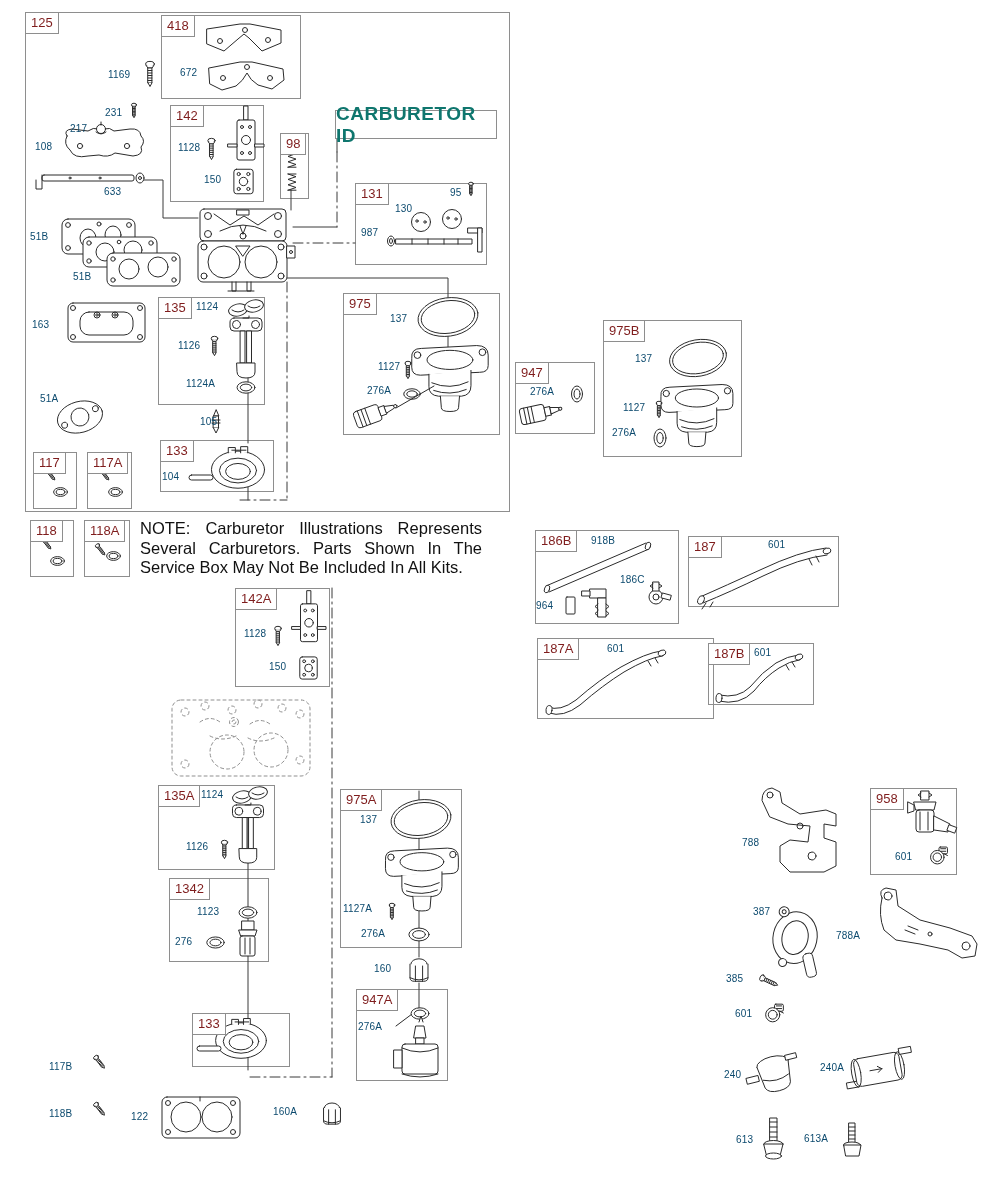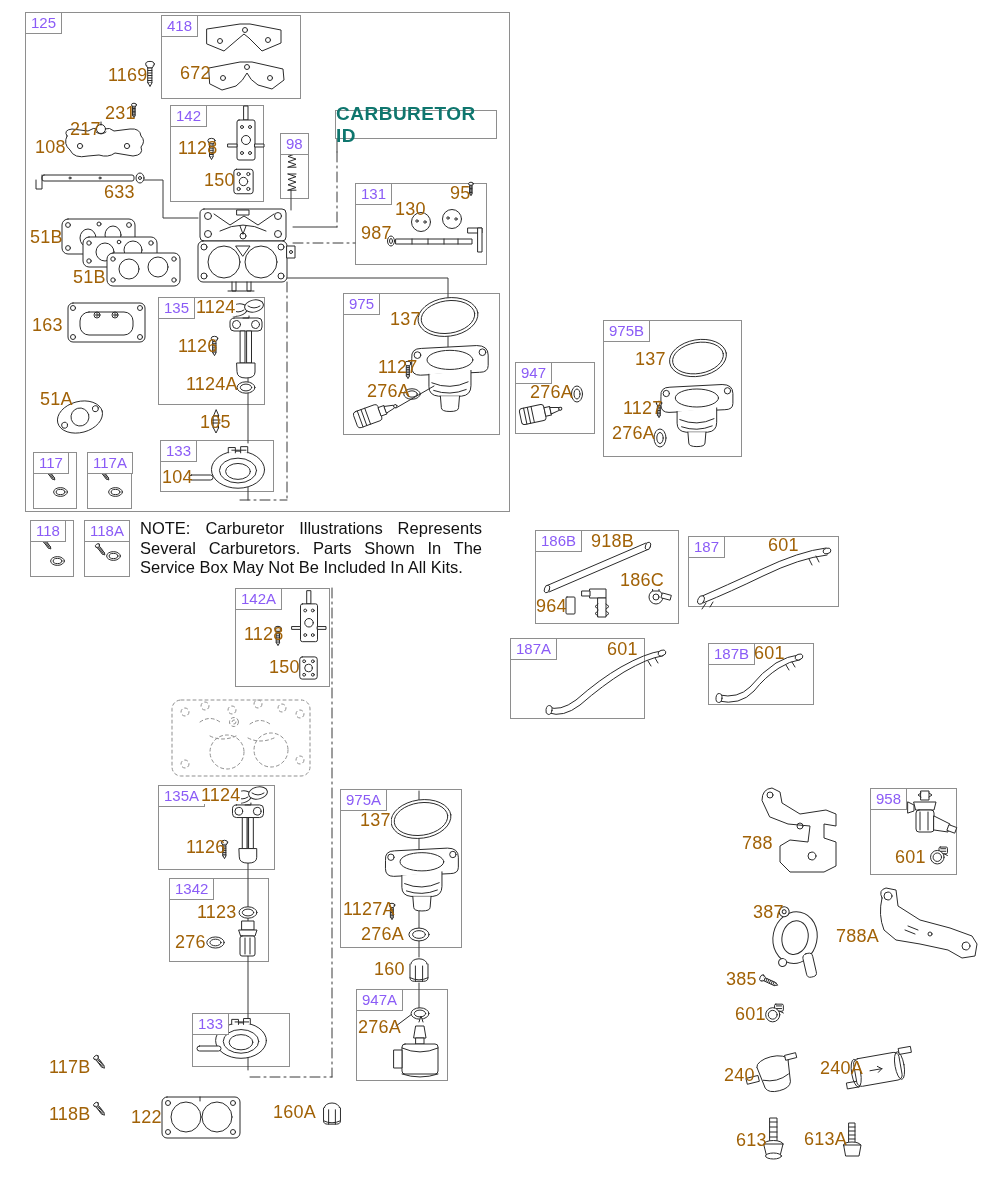--- a/index.html
+++ b/index.html
@@ -1,21 +1,21 @@
 <!DOCTYPE html>
 <html><head>
 <meta charset="utf-8">
 <style>
   html,body{margin:0;padding:0;background:#fff;}
   #canvas{position:relative;width:1005px;height:1200px;background:#fff;overflow:hidden;
           font-family:"Liberation Sans",sans-serif;}
   .box{position:absolute;border:1px solid #8e8e8e;background:transparent;}
   .tag{position:absolute;left:-1px;top:-1px;background:#fff;border:1px solid #8e8e8e;
-       padding:0 5px;font-size:15px;line-height:20px;color:#8b5cf6;z-index:2;white-space:nowrap;}
-  .lbl{position:absolute;font-size:18px;line-height:18px;color:#a16207;z-index:2;white-space:nowrap;letter-spacing:.2px;}
+       padding:0 5px;font-size:13px;line-height:20px;color:#7f1d1d;z-index:2;white-space:nowrap;}
+  .lbl{position:absolute;font-size:10px;line-height:18px;color:#0c4a6e;z-index:2;white-space:nowrap;letter-spacing:.2px;}
   .title-box{position:absolute;border:1px solid #8e8e8e;display:flex;align-items:center;justify-content:center;
        font-size:19px;font-weight:bold;letter-spacing:.5px;color:#0f766e;z-index:2;background:#fff;}
   #note{position:absolute;left:140px;top:519px;width:342px;z-index:2;color:#111;
         font-size:16.5px;line-height:19.5px;}
   #note .jl{text-align:justify;text-align-last:justify;}
   svg.art{position:absolute;left:0;top:0;z-index:1;}
   svg.art *{vector-effect:non-scaling-stroke;}
 </style>
 </head>
 <body>
@@ -66,21 +66,21 @@
     </div>
   <div class="box" style="left:603px;top:320px;width:137px;height:135px;">
     <div class="tag">975B</div>
     </div>
   <div class="box" style="left:535px;top:530px;width:142px;height:92px;">
     <div class="tag">186B</div>
     </div>
   <div class="box" style="left:688px;top:536px;width:149px;height:69px;">
     <div class="tag">187</div>
     </div>
-  <div class="box" style="left:510px;top:638px;width:133px;height:79px;">
+  <div class="box" style="left:537px;top:638px;width:133px;height:79px;padding-left:42px;">
     <div class="tag">187A</div>
     </div>
   <div class="box" style="left:708px;top:643px;width:104px;height:60px;">
     <div class="tag">187B</div>
     </div>
   <div class="box" style="left:235px;top:588px;width:93px;height:97px;">
     <div class="tag">142A</div>
     </div>
   <div class="box" style="left:158px;top:785px;width:115px;height:83px;">
     <div class="tag">135A</div>

